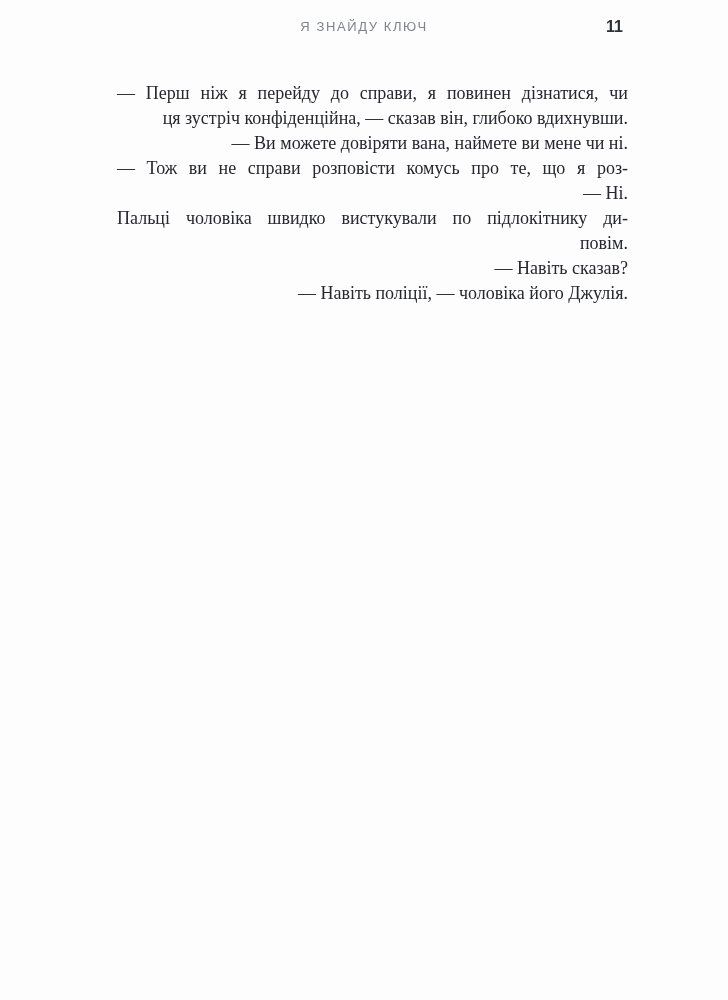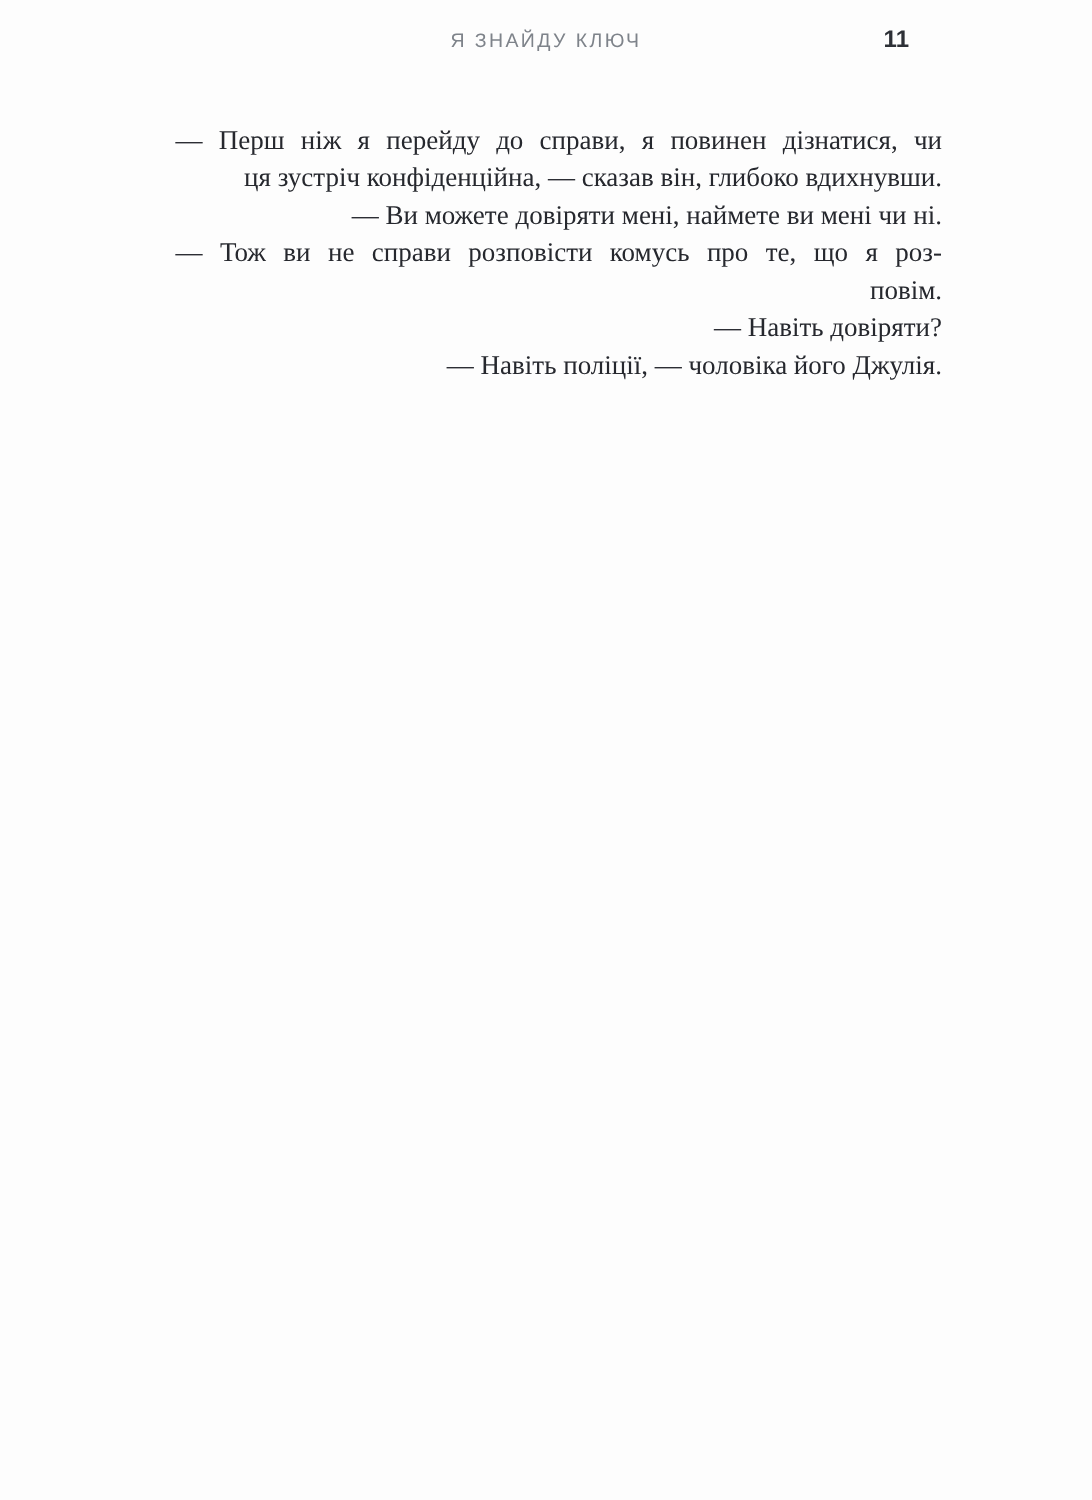--- a/index.html
+++ b/index.html
@@ -30,21 +30,21 @@
     text-align: center;
     font-family: "Liberation Sans", sans-serif;
     font-size: 13px;
     font-weight: 500;
     letter-spacing: 1.6px;
     color: var(--head-gray);
     text-transform: uppercase;
   }
   .page-number {
     position: absolute;
-    right: 122px; top: -1px;
+    right: 105px; top: -1px;
     font-family: "Liberation Sans", sans-serif;
     font-size: 16px;
     font-weight: 700;
     color: var(--pagenum);
   }
   .text-block {
     position: absolute;
     top: 81px; left: 88px;
     width: 540px;
     font-family: Liberation Serif, serif;
@@ -68,19 +68,21 @@
 <body>
 
 <div class="page">
   <header class="running-head">
     <span class="head-title">Я ЗНАЙДУ КЛЮЧ</span>
     <span class="page-number">11</span>
   </header>
   <main class="text-block" id="text-block">
       <div class="line indent jfull">— Перш ніж я перейду до справи, я повинен дізнатися, чи</div>
       <div class="line">ця зустріч конфіденційна, — сказав він, глибоко вдихнувши.</div>
-      <div class="line indent">— Ви можете довіряти мені, наймете ви мені чи ні.</div>
+      <div class="line indent">— Ви можете довіряти вана, наймете ви мене чи ні.</div>
       <div class="line indent jfull">— Тож ви не справи розповісти комусь про те, що я роз-</div>
+      <div class="line indent">— Ні.</div>
+      <div class="line indent jfull">Пальці чоловіка швидко вистукували по підлокітнику ди-</div>
       <div class="line">повім.</div>
-      <div class="line indent">— Навіть довіряти?</div>
+      <div class="line indent">— Навіть сказав?</div>
       <div class="line indent">— Навіть поліції, — чоловіка його Джулія.</div>
     </main>
 </div>
 
 </body></html>

